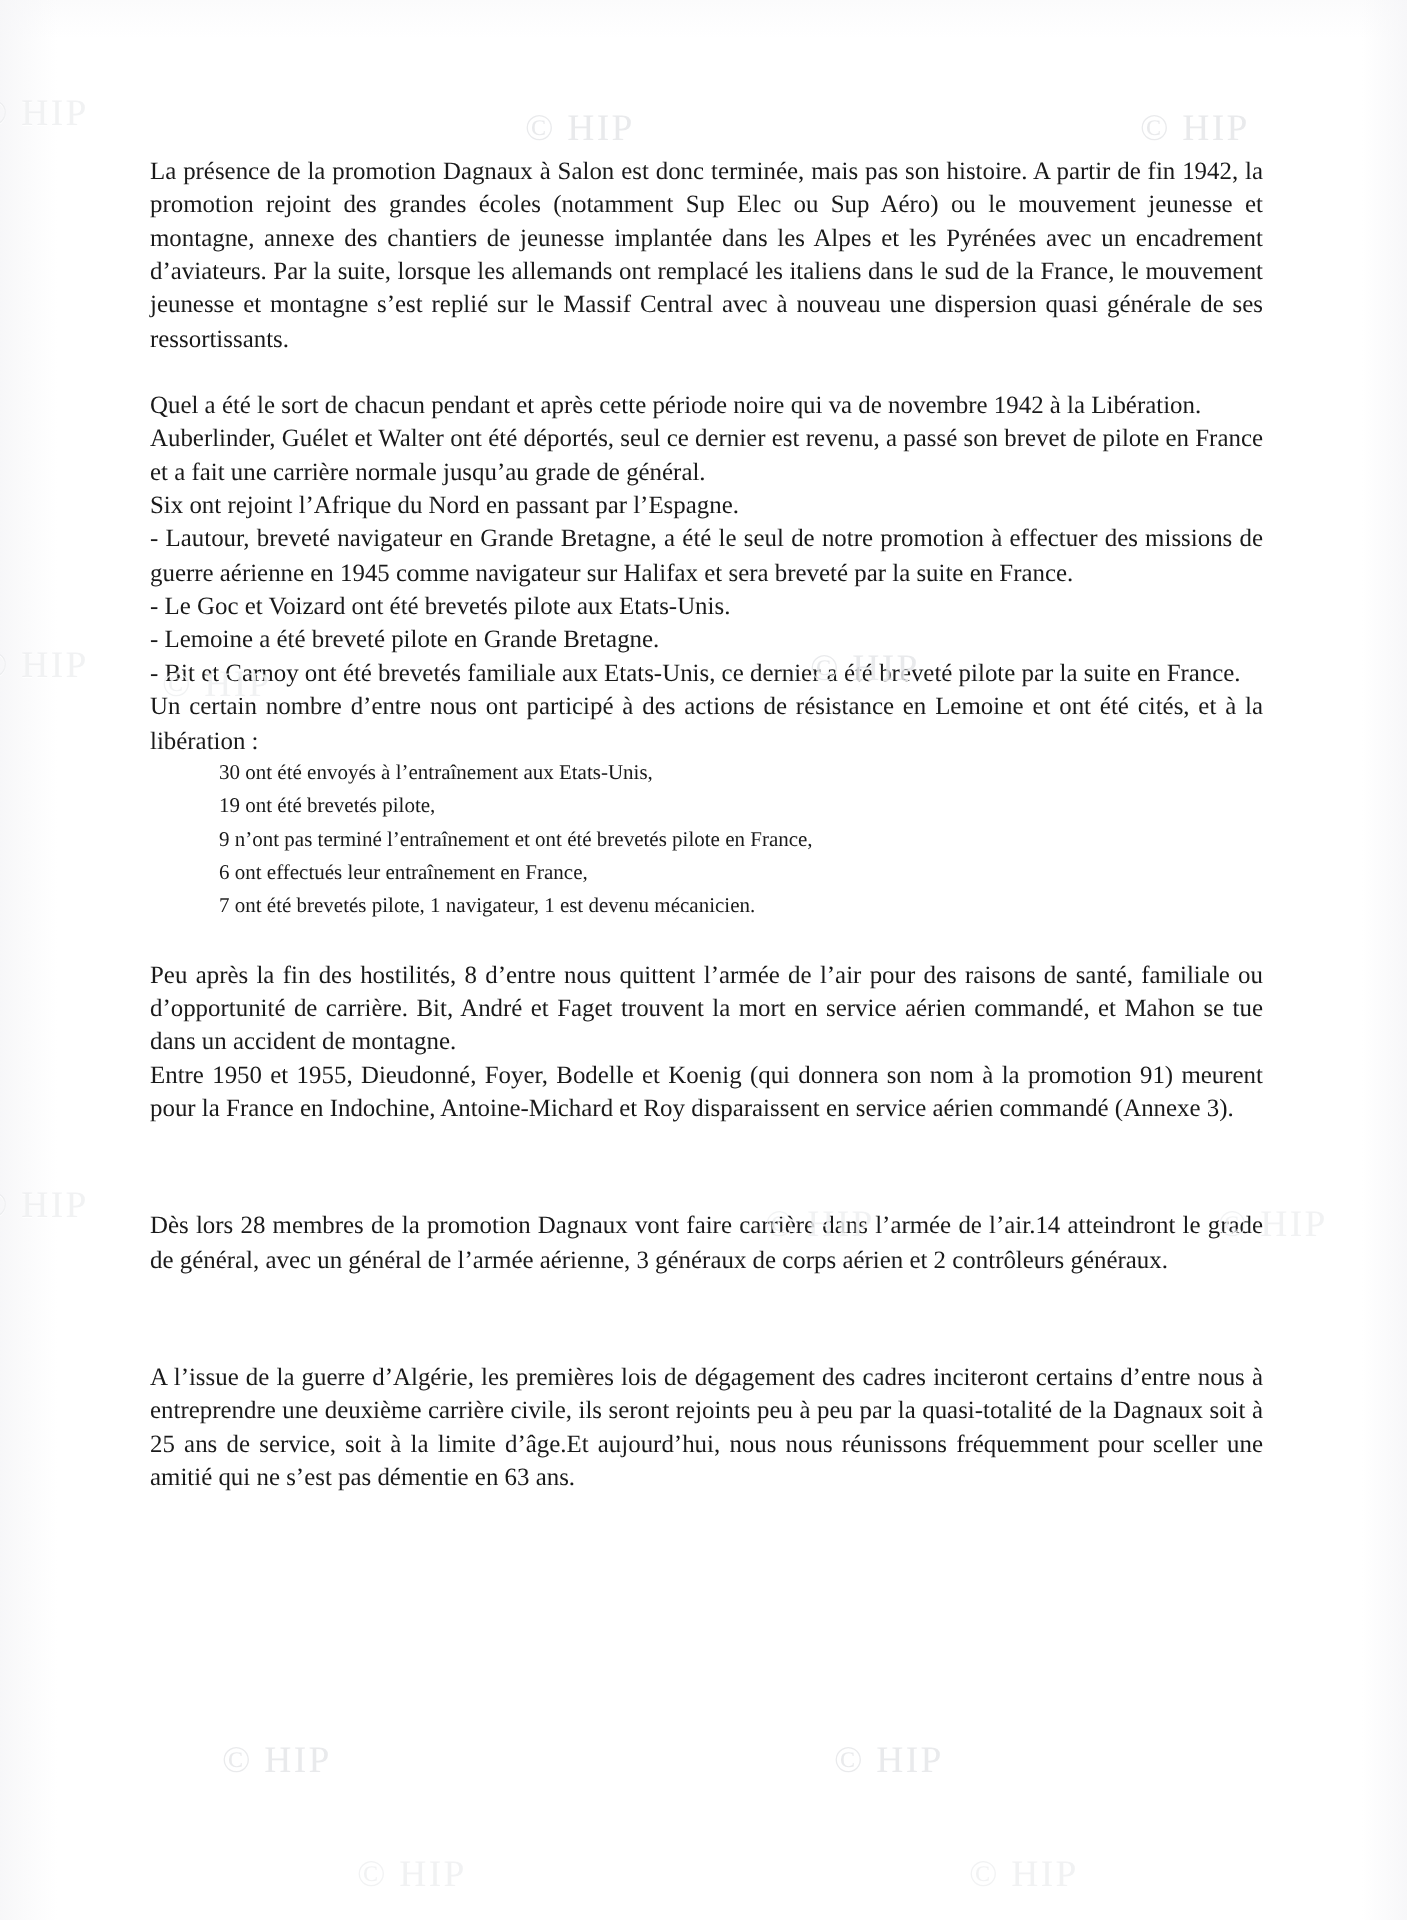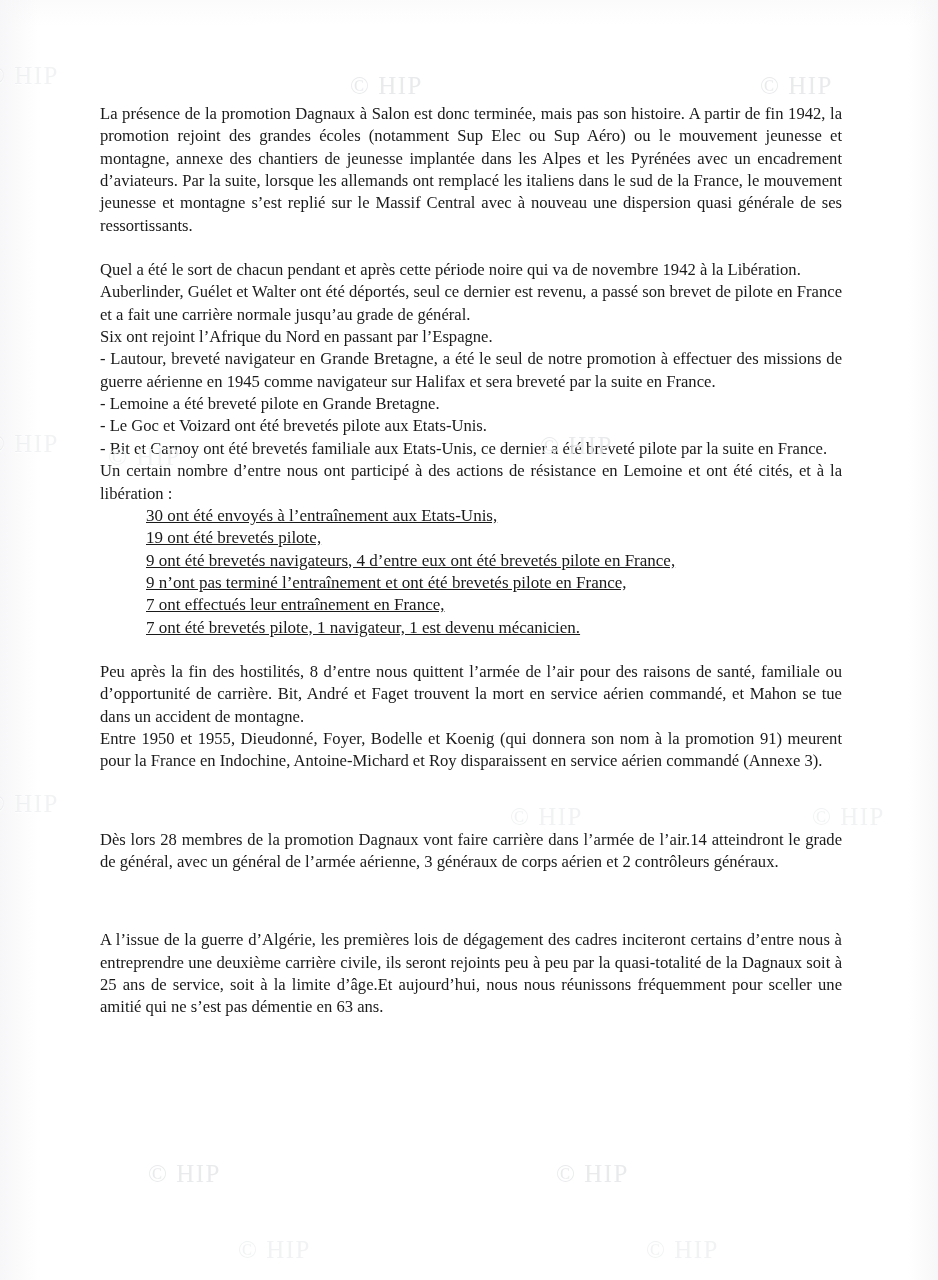--- a/index.html
+++ b/index.html
@@ -80,58 +80,56 @@
 
   .tight-block .para { margin: 0; }
 
   
   .indent-list {
     margin: 0;
     padding: 0;
     list-style: none;
   }
   .indent-list li {
-    font-size: 17px;
+    font-size: 14px;
     line-height: 22.35px;
     text-align: left;
     margin-left: 46px;
     white-space: nowrap;
-    text-decoration: underline;
   }
 </style>
 </head>
 <body>
 
 <div id="page-sheet">
 
   <div id="paper-tone"></div>
 
   <div id="text-body">
 
     <p class="para">La présence de la promotion Dagnaux à Salon est donc terminée, mais pas son histoire. A partir de fin 1942, la promotion rejoint des grandes écoles (notamment Sup Elec ou Sup Aéro) ou le mouvement jeunesse et montagne, annexe des chantiers de jeunesse implantée dans les Alpes et les Pyrénées avec un encadrement d’aviateurs. Par la suite, lorsque les allemands ont remplacé les italiens dans le sud de la France, le mouvement jeunesse et montagne s’est replié sur le Massif Central avec à nouveau une dispersion quasi générale de ses ressortissants.</p>
 
     <div class="gap-sm"></div>
 
     <div class="tight-block">
       <p class="para last-line-left">Quel a été le sort de chacun pendant et après cette période noire qui va de novembre 1942 à la Libération.</p>
       <p class="para last-line-left">Auberlinder, Guélet et Walter ont été déportés, seul ce dernier est revenu, a passé son brevet de pilote en France et a fait une carrière normale jusqu’au grade de général.</p>
       <p class="para last-line-left">Six ont rejoint l’Afrique du Nord en passant par l’Espagne.</p>
       <p class="para last-line-left">- Lautour, breveté navigateur en Grande Bretagne, a été le seul de notre promotion à effectuer des missions de guerre aérienne en 1945 comme navigateur sur Halifax et sera breveté par la suite en France.</p>
+      <p class="para last-line-left">- Le Goc et Voizard ont été brevetés pilote aux Etats-Unis.</p>
       <p class="para last-line-left">- Lemoine a été breveté pilote en Grande Bretagne.</p>
-      <p class="para last-line-left">- Le Goc et Voizard ont été brevetés pilote aux Etats-Unis.</p>
       <p class="para last-line-left">- Bit et Carnoy ont été brevetés familiale aux Etats-Unis, ce dernier a été breveté pilote par la suite en France.</p>
       <p class="para last-line-left">Un certain nombre d’entre nous ont participé à des actions de résistance en Lemoine et ont été cités, et à la libération :</p>
     </div>
 
     <ul class="indent-list">
       <li>30 ont été envoyés à l’entraînement aux Etats-Unis,</li>
       <li>19 ont été brevetés pilote,</li>
-      <li>9 ont été brevetés navigateurs, 4 d’entre eux ont été brevetés pilote en France,</li>
       <li>9 n’ont pas terminé l’entraînement et ont été brevetés pilote en France,</li>
-      <li>7 ont effectués leur entraînement en France,</li>
+      <li>6 ont effectués leur entraînement en France,</li>
       <li>7 ont été brevetés pilote, 1 navigateur, 1 est devenu mécanicien.</li>
     </ul>
 
     <div class="gap-sm"></div>
 
     <div class="tight-block">
       <p class="para last-line-left">Peu après la fin des hostilités, 8 d’entre nous quittent l’armée de l’air pour des raisons de santé, familiale ou d’opportunité de carrière. Bit, André et Faget trouvent la mort en service aérien commandé, et Mahon se tue dans un accident de montagne.</p>
       <p class="para last-line-left">Entre 1950 et 1955, Dieudonné, Foyer, Bodelle et Koenig (qui donnera son nom à la promotion 91) meurent pour la France en Indochine, Antoine-Michard et Roy disparaissent en service aérien commandé (Annexe 3).</p>
     </div>
 

